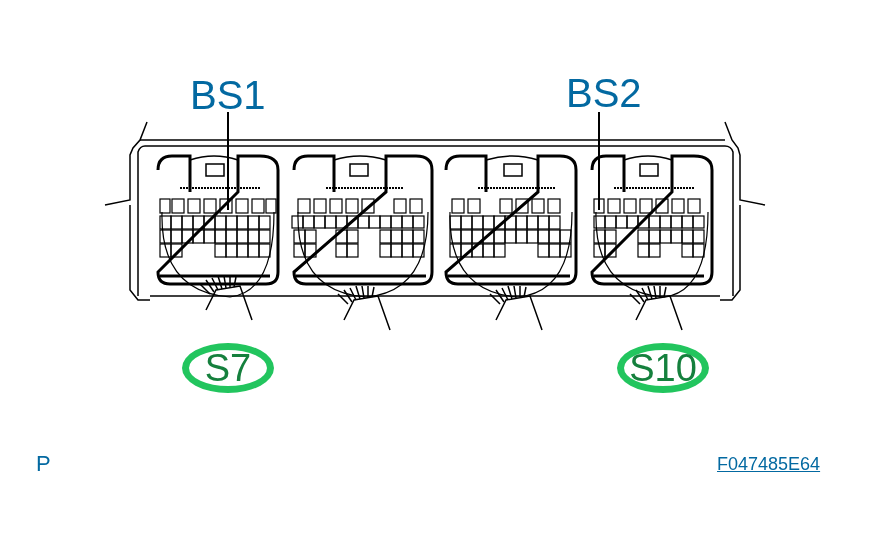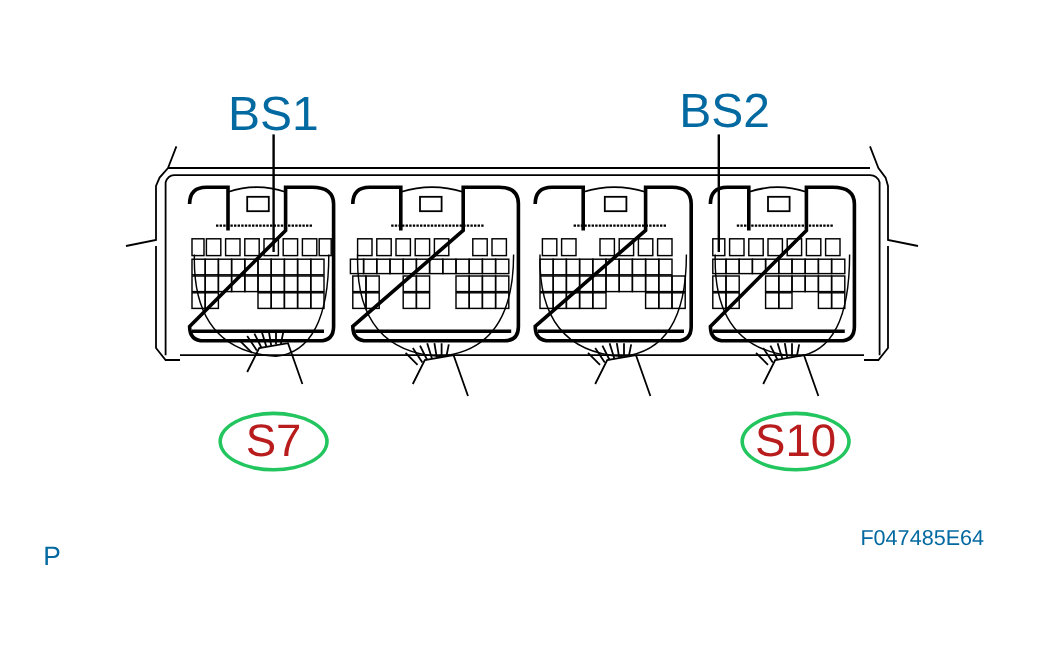--- a/index.html
+++ b/index.html
@@ -1,20 +1,20 @@
 <!DOCTYPE html>
 <html><head>
 <meta charset="utf-8">
 <style>
   html, body { margin:0; padding:0; background:#ffffff; }
   body { width:872px; height:551px; position:relative; overflow:hidden; font-family:"Liberation Sans", sans-serif; }
   svg { position:absolute; left:0; top:0; }
   .lbl { position:absolute; color:#0369a1; font-family:"Liberation Sans", sans-serif; line-height:1; white-space:nowrap; }
   .big { font-size:40px; }
-  .oval-lbl { position:absolute; border:3px solid #22c55e; border-radius:50%; box-sizing:border-box; display:flex; align-items:center; justify-content:center; font-size:38px; color:#b91c1c; }
+  .oval-lbl { position:absolute; border:7px solid #22c55e; border-radius:50%; box-sizing:border-box; display:flex; align-items:center; justify-content:center; font-size:38px; color:#15803d; }
   .corner { font-size:22px; }
   .code { font-size:18px; }
 </style>
 </head>
 <body>
 
 <svg width="872" height="551" viewBox="0 0 872 551">
 
   <g fill="none" stroke="#000" stroke-width="1.5">
     <path d="M147 122 L140 140 L133 148 L130 155 L130 200 L105 205 M130 205 L130 290 L138 300 L150 300"></path>
@@ -232,13 +232,13 @@
 <div class="lbl big" style="left:534px;top:73px;margin-left:32px;">BS2</div>
 
 <div class="oval-lbl" style="left:182px;top:343px;width:92px;height:50px;">
   <span>S7</span>
 </div>
 <div class="oval-lbl" style="left:617px;top:343px;width:92px;height:50px;text-align:right;">
   <span>S10</span>
 </div>
 
 <div class="lbl corner" style="left:36px;top:453px;">P</div>
-<div class="lbl code" style="left:717px;top:439px;">F047485E64</div>
+<div class="lbl code" style="left:717px;top:455px;text-decoration:underline;">F047485E64</div>
 
 </body></html>

